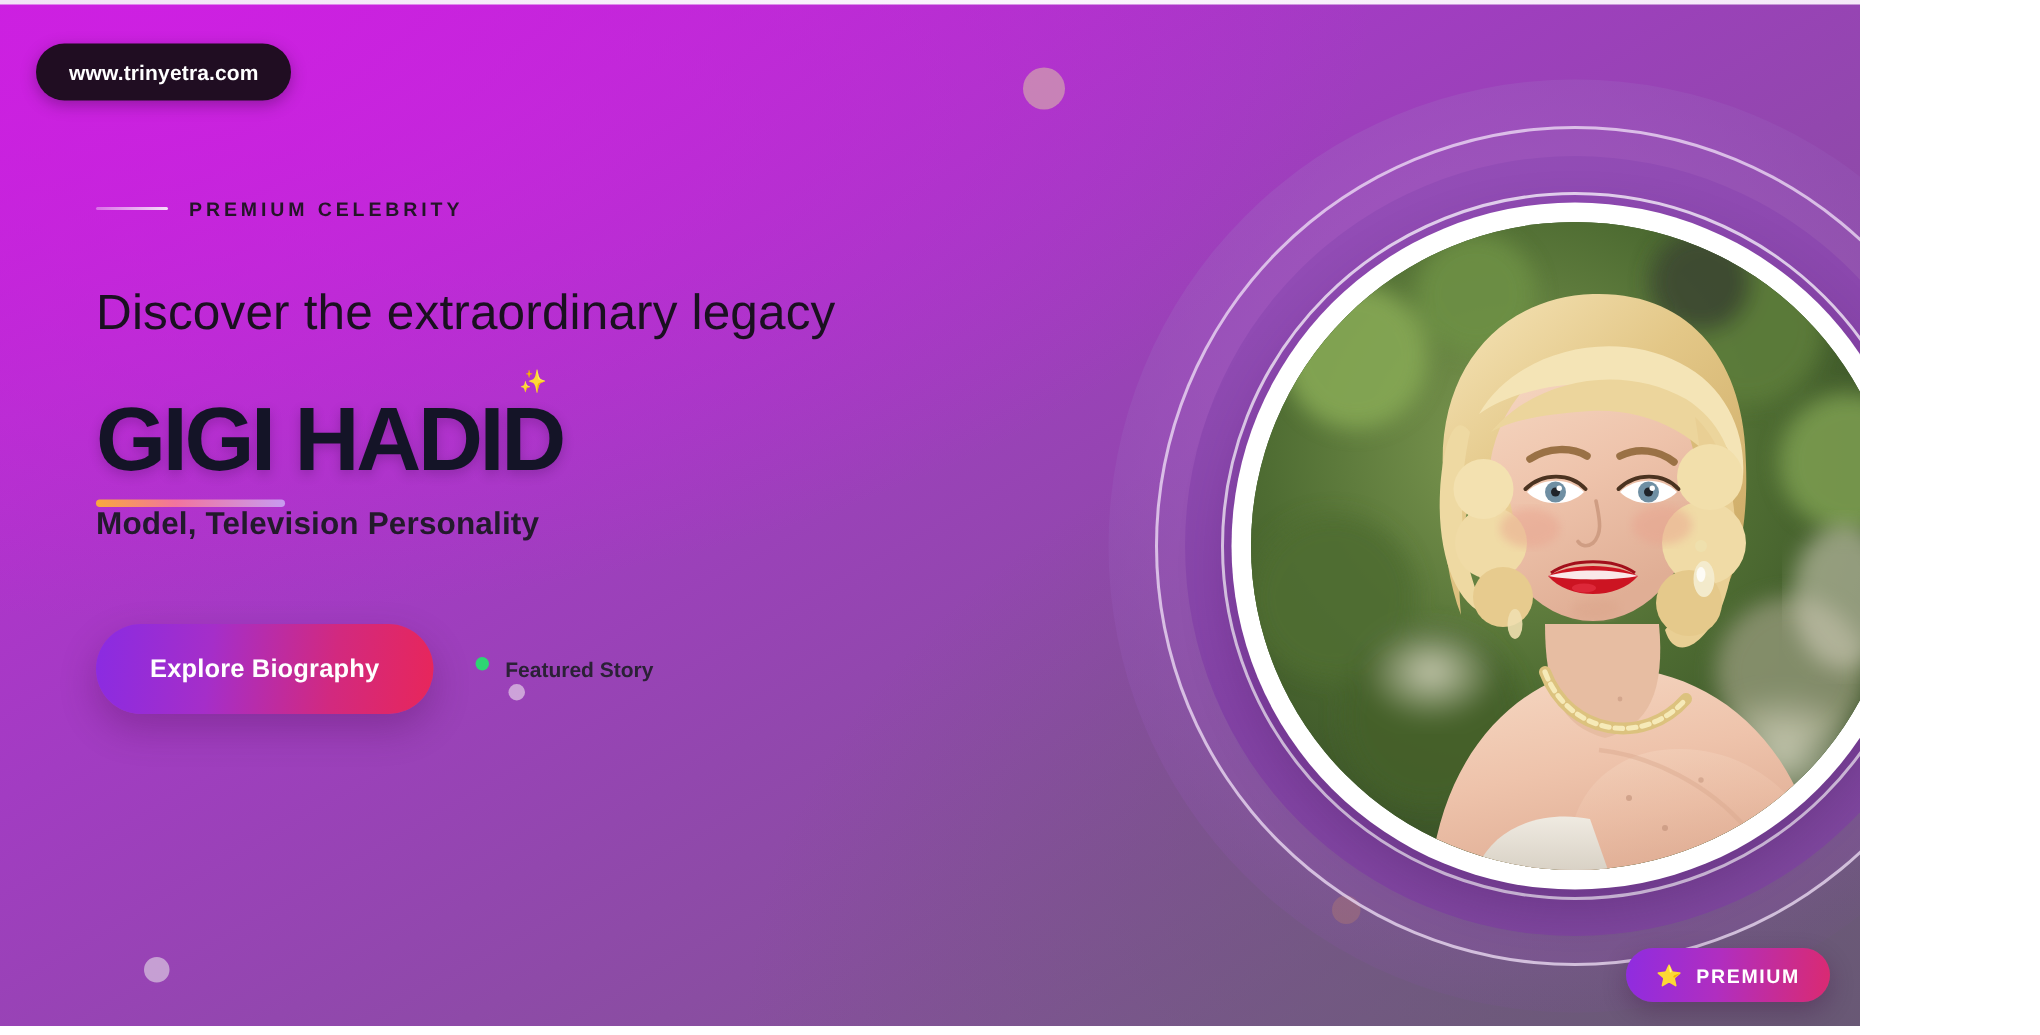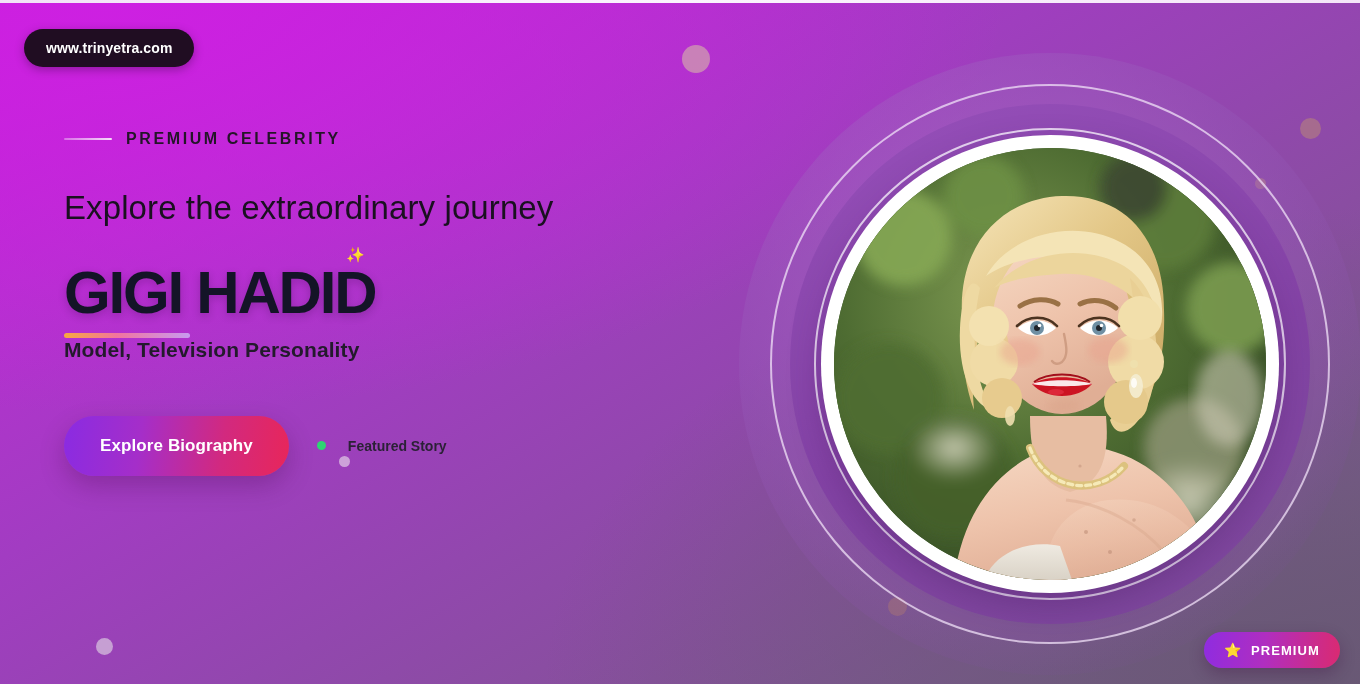--- a/index.html
+++ b/index.html
@@ -5,21 +5,21 @@
   * { margin:0; padding:0; box-sizing:border-box; }
   html, body {
     width:1360px; height:690px;
     background:#ffffff;
     font-family:"Liberation Sans", sans-serif;
     overflow:hidden;
   }
 
   .hero {
     position:relative;
-    width:1360px; height:684px;
+    width:1240px; height:684px;
     overflow:hidden;
     background:
       radial-gradient(120% 110% at 8% 0%, rgba(206,32,226,0.95) 0%, rgba(206,32,226,0.0) 55%),
       radial-gradient(100% 120% at 98% 100%, rgba(104,88,116,0.92) 0%, rgba(104,88,116,0.0) 58%),
       linear-gradient(150deg, #c41fd9 0%, #b431cf 20%, #a23cc2 38%, #9247ae 56%, #86509c 72%, #7b5a8e 86%, #6f5b7c 100%);
     text-decoration: underline;
   }
   .top-hairline {
     position:absolute; top:0; left:0; width:1360px; height:3px;
     background:linear-gradient(90deg,#f2e2f6,#fbf4fd,#f4e6f8);
@@ -47,21 +47,21 @@
   .left-col {
     position:absolute; left:64px; top:128px; width:680px;
     z-index:20;
   }
   .eyebrow { display:flex; align-items:center; gap:14px; height:22px; }
   .eyebrow-line {
     width:48px; height:2px; border-radius:2px;
     background:linear-gradient(90deg, rgba(255,255,255,0.35), rgba(255,255,255,0.85));
   }
   .eyebrow-text {
-    font-size:16px; font-weight:bold; letter-spacing:2.6px;
+    font-size:13px; font-weight:bold; letter-spacing:2.6px;
     color:#241528;
     position:relative;
   }
   .eyebrow-spark {
     position:absolute; right:-14px; top:-9px;
     font-size:15px; line-height:1;
   }
 
   .lede {
     margin-top:30px;
@@ -94,21 +94,21 @@
   .cta-btn {
     height:60px; padding:0 36px;
     display:flex; align-items:center; justify-content:center;
     border:none; border-radius:30px; cursor:pointer;
     background:linear-gradient(97deg,#8a2be2 0%,#a52ec9 34%,#d2297f 70%,#e8265a 100%);
     color:#ffffff; font-size:17px; font-weight:bold;
     font-family:"Liberation Sans", sans-serif;
     box-shadow:0 10px 24px rgba(70,10,70,0.28);
     letter-spacing:0.1px;
   }
-  .featured { display:flex; align-items:center; gap:22px; }
+  .featured { display:flex; align-items:flex-start; gap:11px; }
   .featured-dot { width:9px; height:9px; border-radius:50%; background:#2ed573; }
   .featured-label { font-size:14px; font-weight:bold; color:#2b2136; }
 
   
   .portrait-wrap {
     position:absolute; left:739px; top:53px;
     width:622px; height:622px; z-index:10;
   }
   .ring-glow {
     position:absolute; left:0; top:0; width:622px; height:622px;
@@ -181,21 +181,21 @@
 
   <div class="left-col">
 
     <div class="eyebrow">
       <span class="eyebrow-line"></span>
       <span class="eyebrow-text">PREMIUM CELEBRITY</span>
       <span class="eyebrow-spark" style="position:absolute;left:282px;top:119px;">✨</span>
     </div>
 
     <div class="lede">
-      <span>Explore the extraordinary journey</span>
+      <span>Discover the extraordinary legacy</span>
     </div>
 
     <div class="name">GIGI HADID</div>
     <div class="name-underline"></div>
 
     <div class="role">Model, Television Personality</div>
 
     <div class="cta-row">
       <button class="cta-btn">Explore Biography</button>
       <div class="featured">

